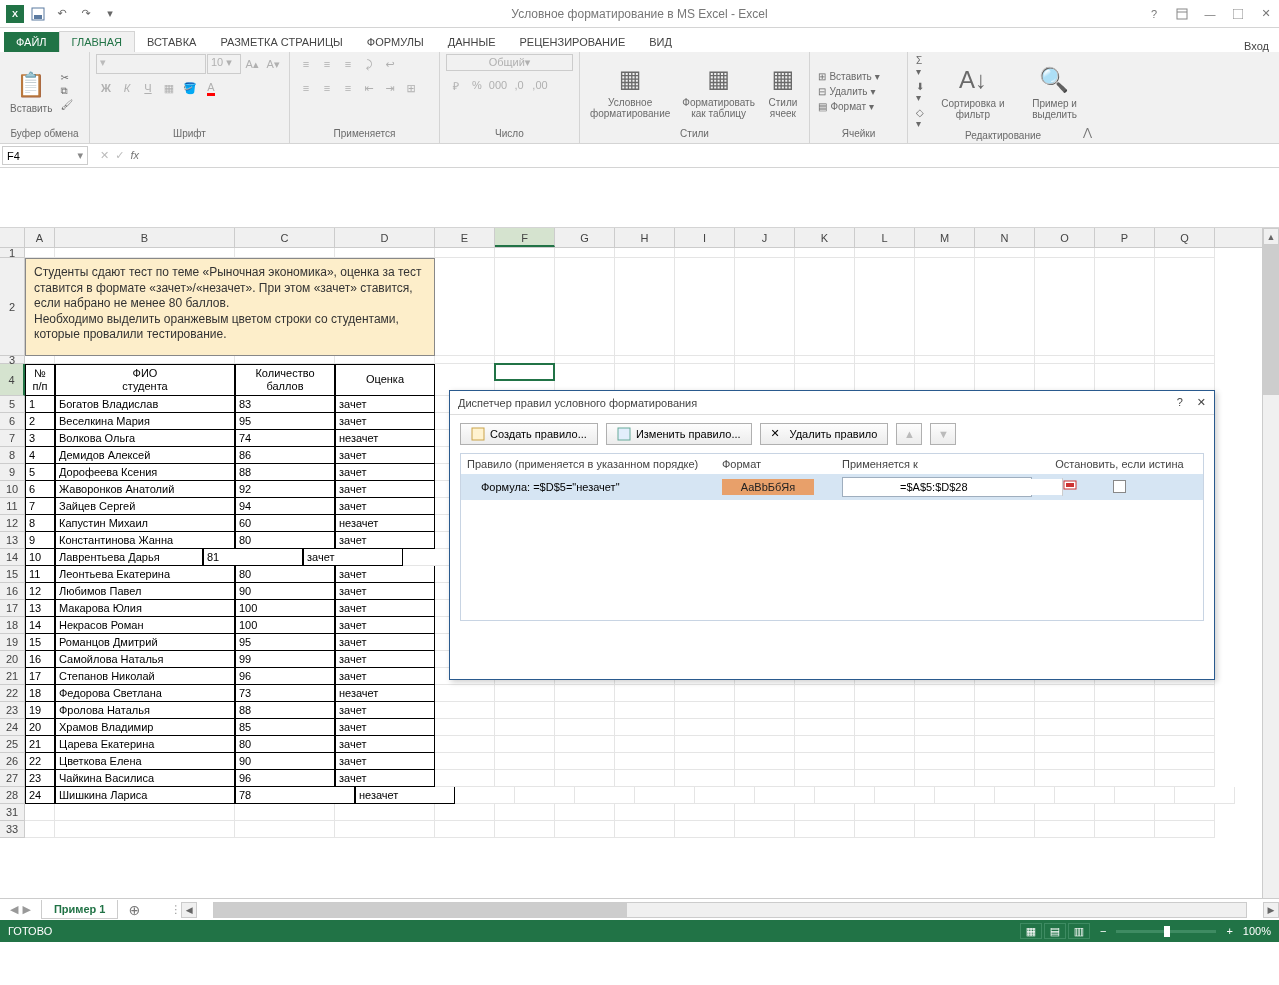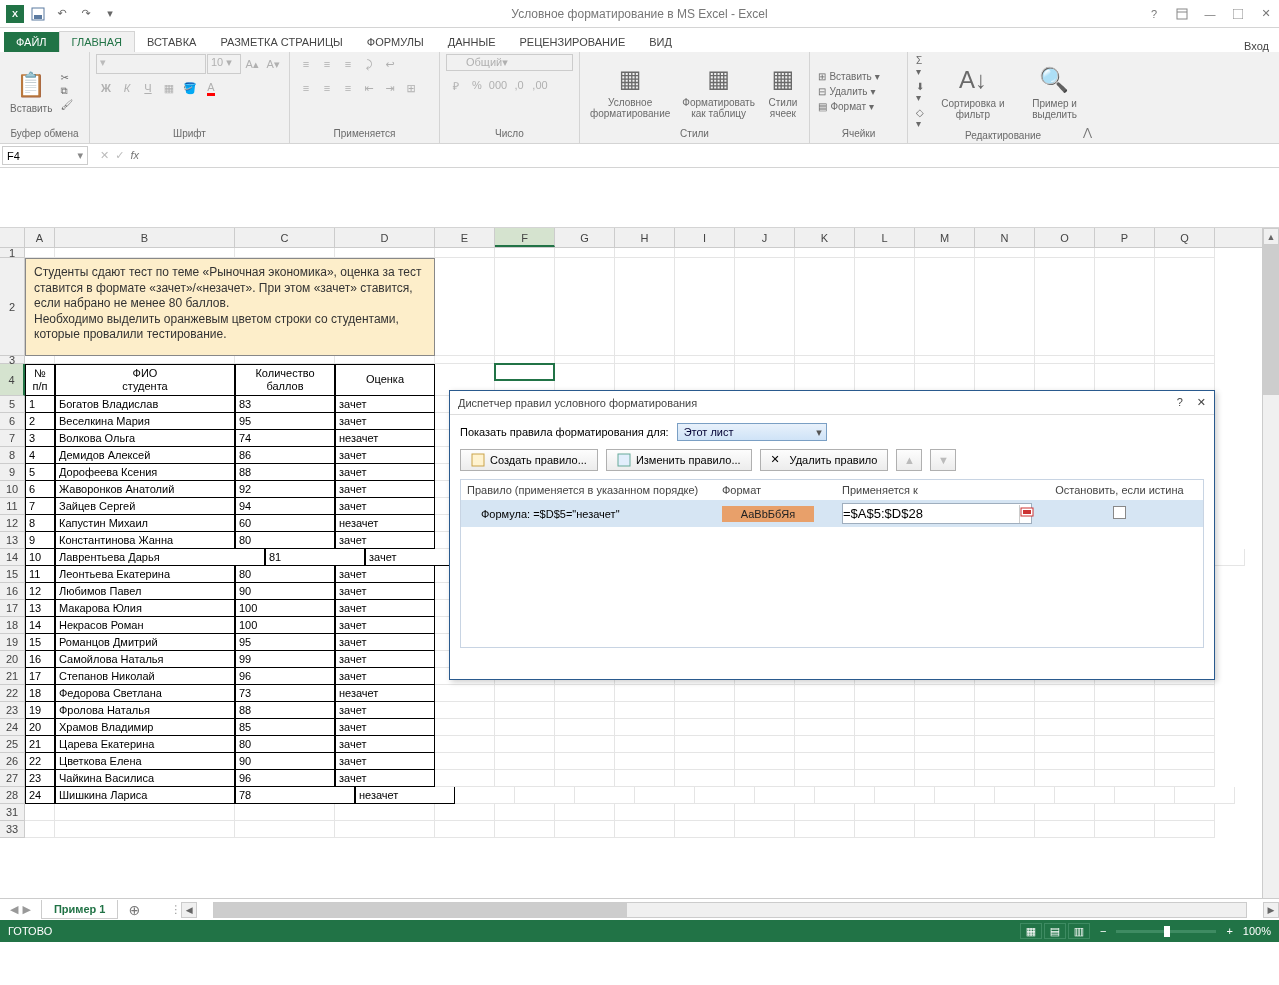--- a/index.html
+++ b/index.html
@@ -91,21 +91,21 @@
 .dlg-arrow-btn { width: 26px; height: 22px; border: 1px solid #b0b0b0; background: linear-gradient(#fdfdfd, #ececec); color: #bbb; display: flex; align-items: center; justify-content: center; }
 .rules-table { border: 1px solid #c8d4e3; }
 .rules-header { display: flex; background: #fff; padding: 4px 6px; color: #444; }
 .rules-row { display: flex; background: #d6e5f3; padding: 3px 6px; align-items: center; }
 .rules-col1 { width: 255px; }
 .rules-col2 { width: 120px; }
 .rules-col3 { width: 200px; }
 .rules-col4 { flex: 1; text-align: center; }
 .format-preview { background: #e8a06a; padding: 2px 8px; font-weight: normal; color: #222; display: inline-block; width: 92px; text-align: center; }
 .applies-input { display: inline-flex; align-items: center; border: 1px solid #9faebe; background: #fff; padding: 0; width: 190px; }
-.applies-input input { border: none; padding: 2px 0; font-size: 13px; flex: 1; outline: none; }
+.applies-input input { border: none; padding: 2px 20px; font-size: 11px; flex: 1; outline: none; margin-left: 37px; }
 .range-picker { width: 18px; height: 18px; border-left: 1px solid #ccc; display: flex; align-items: center; justify-content: center; }
 .checkbox-box { width: 13px; height: 13px; border: 1px solid #888; background: #fff; display: inline-block; }
 .dialog-buttons { position: absolute; bottom: 8px; right: 10px; display: flex; gap: 6px; }
 .dlg-action-btn { border: 1px solid #aaa; background: linear-gradient(#fdfdfd, #e8e8e8); padding: 3px 20px; cursor: pointer; font-size: 11px; }
 .dlg-action-btn.disabled { color: #aaa; }
 
 .vscroll { position: absolute; right: 0; top: 228px; width: 17px; height: 670px; background: #f0f0f0; border-left: 1px solid #ccc; }
 .vscroll-arrow { height: 17px; border: 1px solid #ccc; background: #f0f0f0; display: flex; align-items: center; justify-content: center; font-size: 9px; color: #666; }
 .vscroll-thumb { height: 150px; background: #cdcdcd; }
 
@@ -215,21 +215,21 @@
         <div class="rb-btn">≡</div>
         <div class="rb-btn">⇤</div>
         <div class="rb-btn">⇥</div>
         <div class="rb-btn">⊞</div>
       </div>
     </div>
     <div class="ribbon-group-label">Применяется</div>
   </div>
   <div class="ribbon-group" style="width:140px">
     <div class="ribbon-group-body" style="flex-direction:column;align-items:stretch;gap:4px;">
-      <div style="border:1px solid #ccc;padding:1px 19px;display:flex;justify-content:flex-start;">
+      <div style="border:1px solid #ccc;padding:1px 19px;display:flex;justify-content:center;">
           <span>Общий</span>
           <span>▾</span>
         </div>
       <div class="rb-row">
         <div class="rb-btn">₽</div>
         <div class="rb-btn">%</div>
         <div class="rb-btn">000</div>
         <div class="rb-btn">,0</div>
         <div class="rb-btn">,00</div>
       </div>
@@ -585,21 +585,21 @@
         <div class="cell" style="width: 60px;"></div>
         <div class="cell" style="width: 60px;"></div>
         <div class="cell" style="width: 60px;"></div>
         <div class="cell" style="width: 60px;"></div>
         <div class="cell" style="width: 60px;"></div>
         <div class="cell" style="width: 60px;"></div>
       </div>
       <div class="row">
         <div class="row-h">14</div>
         <div class="cell tbl" style="width: 30px;">10</div>
-        <div class="cell tbl" style="width: 210px;">Лаврентьева Дарья</div>
+        <div class="cell tbl" style="width: 148px;">Лаврентьева Дарья</div>
         <div class="cell tbl" style="width: 100px;">81</div>
         <div class="cell tbl" style="width: 100px;">зачет</div>
         <div class="cell" style="width: 60px;"></div>
         <div class="cell" style="width: 60px;"></div>
         <div class="cell" style="width: 60px;"></div>
         <div class="cell" style="width: 60px;"></div>
         <div class="cell" style="width: 60px;"></div>
         <div class="cell" style="width: 60px;"></div>
         <div class="cell" style="width: 60px;"></div>
         <div class="cell" style="width: 60px;"></div>
@@ -975,24 +975,20 @@
 
 <div class="dialog">
   <div class="dialog-title">
     <span>Диспетчер правил условного форматирования</span>
     <div class="dialog-title-ctrls">
       <span>?</span>
       <span>✕</span>
     </div>
   </div>
   <div class="dialog-body">
-    <div class="dlg-row">
-      <span>Показать правила форматирования для:</span>
-      <div class="dlg-select"><span>Этот лист</span></div>
-    </div>
     <div class="dlg-row">
       <div class="dlg-btn">
           <span class="dlg-btn-icon">
             <svg width="14" height="14">
               <rect x="1" y="1" width="12" height="12" fill="#fff3d0" stroke="#caa34a"></rect>
             </svg>
           </span>
           <span>Создать правило...</span>
         </div>
       <div class="dlg-btn">

